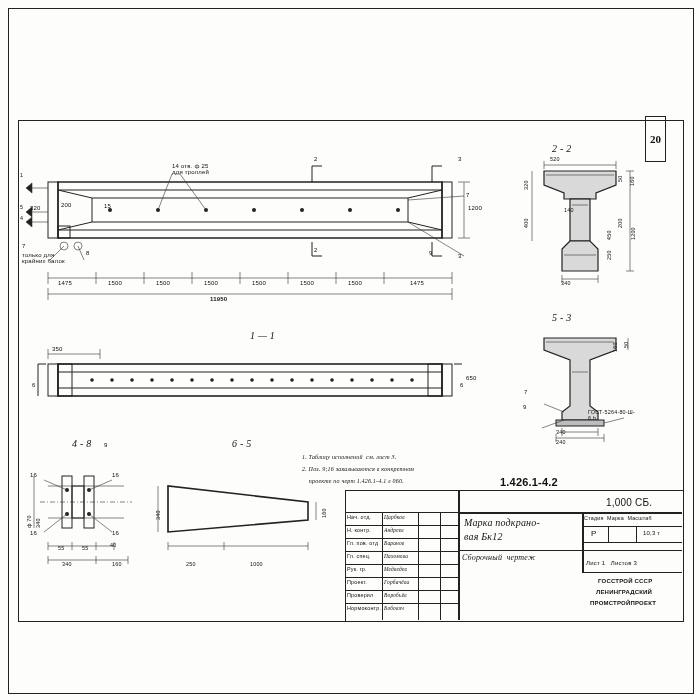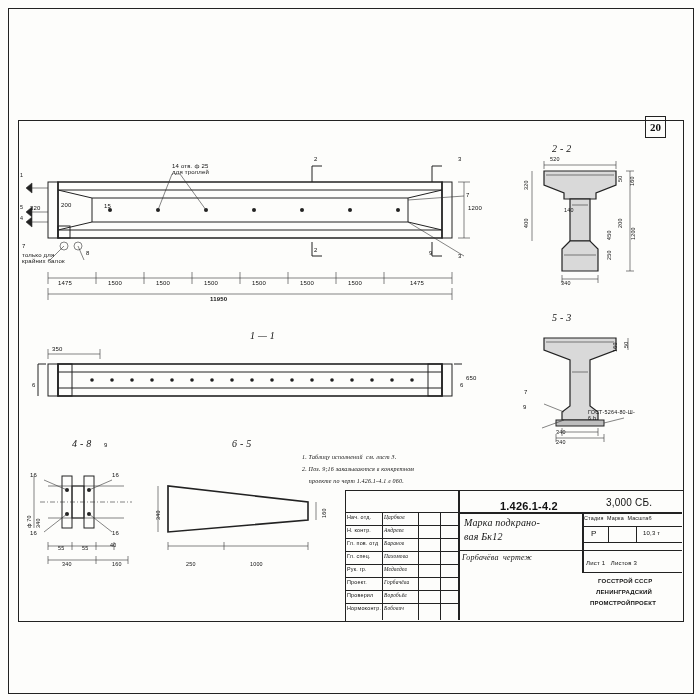--- a/index.html
+++ b/index.html
@@ -20,21 +20,21 @@
   .rot{transform-origin:0 0;transform:rotate(-90deg);}
   .box{position:absolute;border:1px solid #222;}
   svg{position:absolute;overflow:visible;}
   .stk{fill:none;stroke:#222;stroke-width:1;}
   .stk2{fill:none;stroke:#222;stroke-width:1.6;}
   .thin{fill:none;stroke:#333;stroke-width:.6;}
   .dash{fill:none;stroke:#333;stroke-width:.6;stroke-dasharray:5 2 1 2;}
   .fillgray{fill:#d9d9d9;stroke:#222;stroke-width:1.2;}
   .hatch{fill:#bdbdbd;stroke:#222;stroke-width:1;}
   .dot{fill:#222;}
-  .pagebadge{position:absolute;border:1.5px solid #222;padding:4px 4px;font-size:11px;font-weight:bold;font-family:"Liberation Serif",serif;}
+  .pagebadge{position:absolute;border:1.5px solid #222;padding:16px 4px;font-size:11px;font-weight:bold;font-family:"Liberation Serif",serif;}
 </style>
 </head>
 <body>
 
 <div id="sheet">
 
   <div class="frame" style="left:8px;top:8px;width:684px;height:684px;border-width:1px;"></div>
   <div class="frame" style="left:18px;top:120px;width:664px;height:500px;border-width:1.5px;"></div>
 
   <div class="pagebadge" style="left:645px;top:116px;">20</div>
@@ -337,26 +337,26 @@
   <div class="ln h" style="left:458px;top:512px;width:224px;height:1.5px;background:#222;"></div>
   <div class="ln v" style="left:458px;top:490px;width:1.5px;height:130px;background:#222;"></div>
   <div class="ln v" style="left:582px;top:512px;width:1.5px;height:60px;background:#222;"></div>
   <div class="ln h" style="left:458px;top:550px;width:224px;height:1px;background:#222;"></div>
   <div class="ln h" style="left:582px;top:526px;width:100px;height:1px;background:#222;"></div>
   <div class="ln h" style="left:582px;top:542px;width:100px;height:1px;background:#222;"></div>
   <div class="ln v" style="left:608px;top:526px;width:1px;height:16px;background:#222;"></div>
   <div class="ln v" style="left:636px;top:526px;width:1px;height:16px;background:#222;"></div>
   <div class="ln h" style="left:582px;top:572px;width:100px;height:1px;background:#222;"></div>
 
-  <div class="t s11 b" style="left:500px;top:501px;">1.426.1-4.2</div>
-  <div class="t s9" style="left:606px;top:498px;">3,000 СБ.</div>
+  <div class="t s11 b" style="left:500px;top:477px;">1.426.1-4.2</div>
+  <div class="t s9" style="left:606px;top:498px;">1,000 СБ.</div>
 
   <div class="t s9 it" style="left:464px;top:518px;">Марка подкрано-</div>
   <div class="t s9 it" style="left:464px;top:532px;">вая Бк12</div>
-  <div class="t s8 it" style="left:462px;top:554px;">Горбачёва  чертеж</div>
+  <div class="t s8 it" style="left:462px;top:554px;">Сборочный  чертеж</div>
 
   <div class="t s5" style="left:584px;top:516px;">Стадия  Марка  Масштаб</div>
   <div class="t s8" style="left:591px;top:530px;">Р</div>
   <div class="t s8" style="left:616px;top:530px;"></div>
   <div class="t s6" style="left:643px;top:530px;">10,3 т</div>
   <div class="t s6" style="left:586px;top:560px;">Лист 1   Листов 3</div>
   <div class="t s6 b" style="left:598px;top:578px;">ГОССТРОЙ СССР</div>
   <div class="t s6 b" style="left:596px;top:589px;">ЛЕНИНГРАДСКИЙ</div>
   <div class="t s6 b" style="left:590px;top:600px;">ПРОМСТРОЙПРОЕКТ</div>
 

